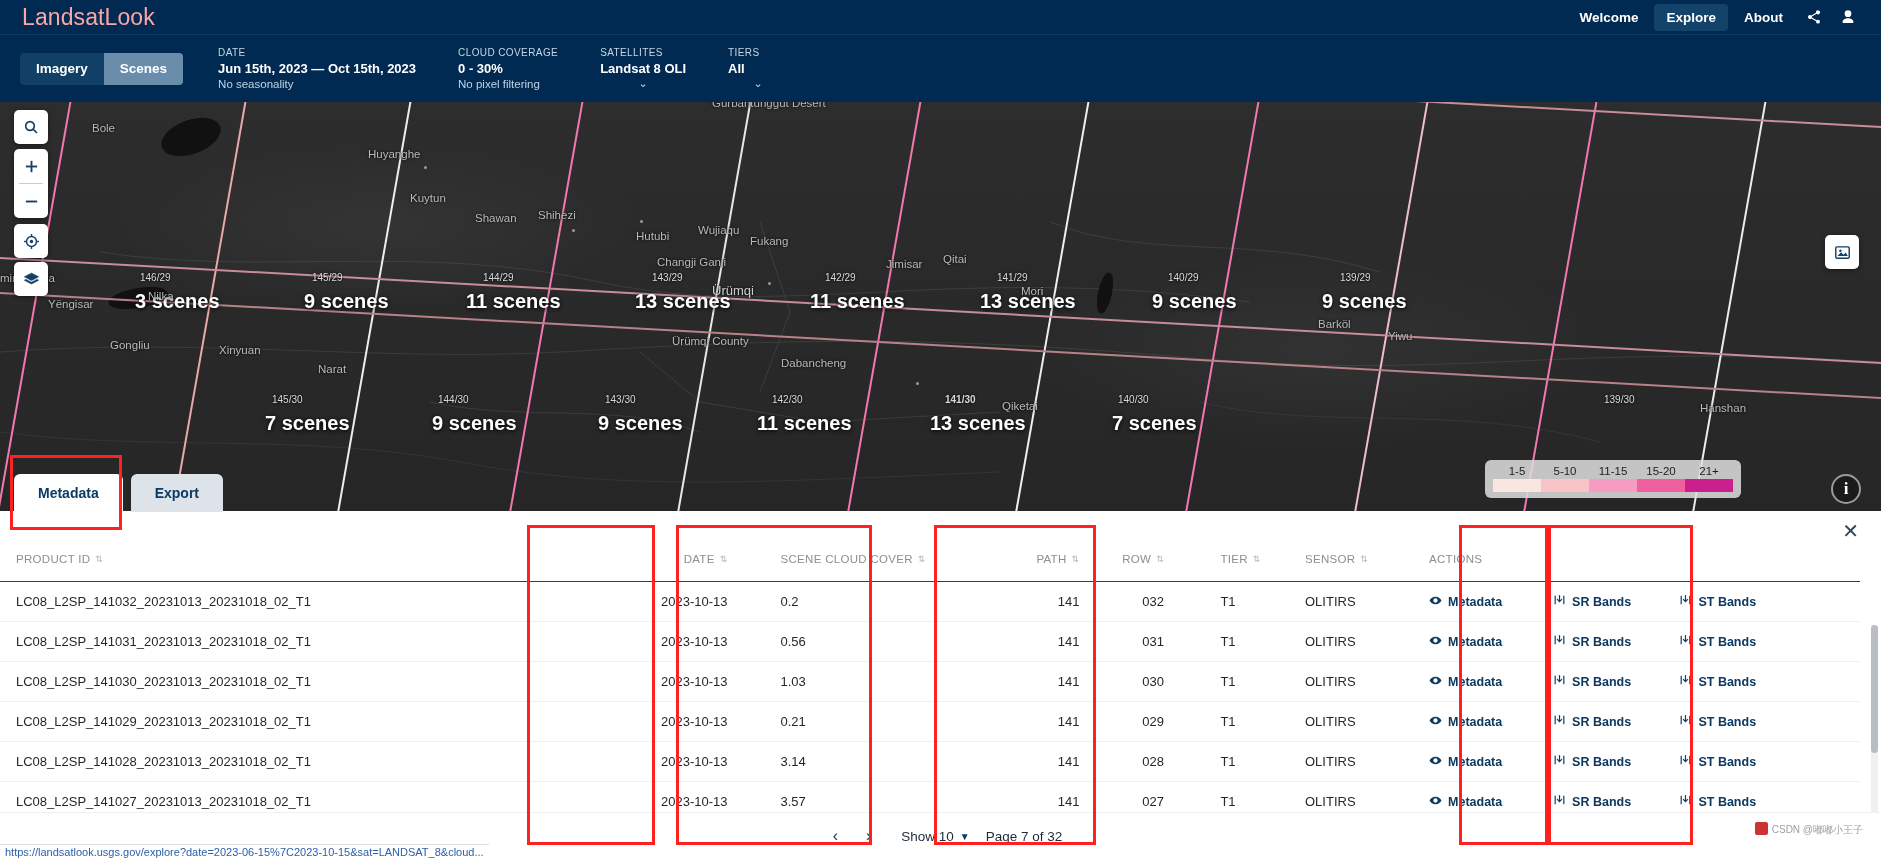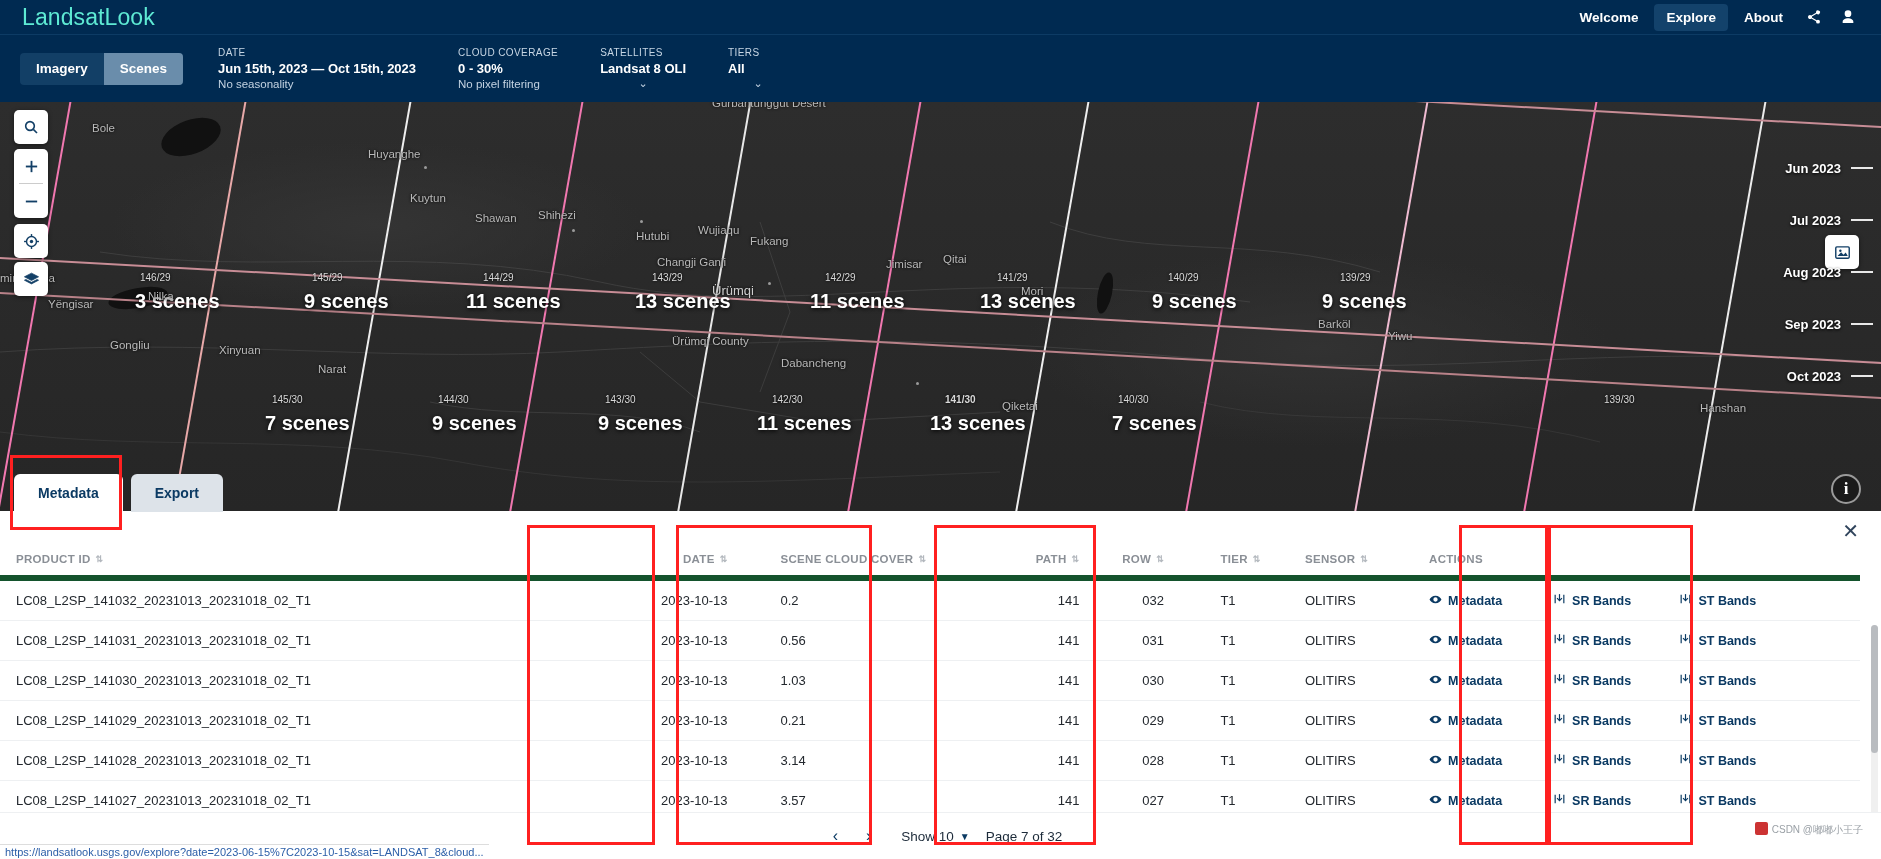--- a/index.html
+++ b/index.html
@@ -12,21 +12,21 @@
   #app { position: relative; width: 1881px; height: 859px; overflow: hidden; background:#002a51; }
 
   
   .topnav {
     position: absolute; left:0; top:0; width:1881px; height:35px;
     background:#002a51;
     display:flex; align-items:center; justify-content:space-between;
     padding: 0 18px 0 22px;
     border-bottom:1px solid #0d3b64;
   }
-  .brand { color:#5eead4; font-size:23px; font-weight:400; letter-spacing:.1px;text-align:center; }
+  .brand { color:#fca5a5; font-size:23px; font-weight:400; letter-spacing:.1px;text-align:center; }
   .navright { display:flex; align-items:center; gap:4px; }
   .navlink {
     color:#fff; font-size:13.5px; font-weight:bold; padding:6px 12px;
     border-radius:4px; white-space:nowrap;
   }
   .navlink.active { background:#13426b; }
   .naviconbtn { width:30px; height:26px; display:flex; align-items:center; justify-content:center; }
   .naviconbtn svg { fill:#fff; }
 
   
@@ -124,22 +124,22 @@
     background:#dde3e9; color:#0b3a63; font-size:14px; font-weight:bold;
     padding:11px 24px; border-radius:6px 6px 0 0;
   }
   .tab.active { background:#fff; }
 
   .closebtn { position:absolute; right:22px; top:10px; color:#30445c; font-size:20px; line-height:1; }
 
   .tablewrap { position:absolute; left:0; top:36px; right:0; bottom:47px; overflow:hidden; }
   table { width:1860px; border-collapse:collapse; table-layout:fixed; }
   thead th {
-    text-align:left; font-size:11.5px; color:#8a8f96; font-weight:bold;
-    letter-spacing:.3px; padding:6px 0 10px 0; border-bottom:6px solid #14532d;
+    text-align:left; font-size:11.5px; color:#8a8f96; font-weight:normal;
+    letter-spacing:.3px; padding:6px 0 16px 0; border-bottom:1px solid #14532d;
     white-space:nowrap;
   }
   th .sorticon { display:inline-block; margin-left:5px; color:#b2b7bd; font-size:9px; line-height:9px; vertical-align:middle;}
   tbody td {
     font-size:13px; color:#23282e; padding:11px 0; border-bottom:1px solid #eef0f2;
     white-space:nowrap;
   }
   .col-pid  { width:535px; padding-left:16px !important; }
   .col-date { width:110px; text-align:right; }
   .col-pad  { width:47px; }
@@ -391,43 +391,37 @@
     <div class="basemapbtn">
       <svg width="17" height="17" viewBox="0 0 24 24" fill="#123f66">
           <rect x="2.5" y="4" width="19" height="16" rx="1.5" fill="none" stroke="#123f66" stroke-width="2"></rect>
           <circle cx="9" cy="9.5" r="1.7"></circle>
           <path d="M5 17 L10 11.5 L13.5 15 L16.5 12 L19.5 17z"></path>
         </svg>
     </div>
 
     <div class="infobtn">i</div>
 
-    <div class="timeline">
-      <div class="tlrow">
-          <span>Jun 2023</span>
-          <i></i>
-        </div>
-      <div class="tlrow">
-          <span>Jul 2023</span>
-          <i></i>
-        </div>
-      <div class="tlrow">
-          <span>Aug 2023</span>
-          <i></i>
-        </div>
-      <div class="tlrow">
-          <span>Sep 2023</span>
-          <i></i>
-        </div>
-      <div class="tlrow">
-          <span>Oct 2023</span>
-          <i></i>
-        </div>
-    </div>
-
+
+    <div class="legend">
+      <div class="lbls">
+        <div>1-5</div>
+        <div>5-10</div>
+        <div>11-15</div>
+        <div>15-20</div>
+        <div>21+</div>
+      </div>
+      <div class="bars">
+        <div style="background:#fae6e1"></div>
+        <div style="background:#f8c4c8"></div>
+        <div style="background:#f79cc0"></div>
+        <div style="background:#f0609f"></div>
+        <div style="background:#cc1f8e"></div>
+      </div>
+    </div>
   </div>
 
   <div class="panel">
 
     <div class="tabs">
       <div class="tab active">Metadata</div>
       <div class="tab">Export</div>
     </div>
 
     <div class="closebtn">✕</div>

